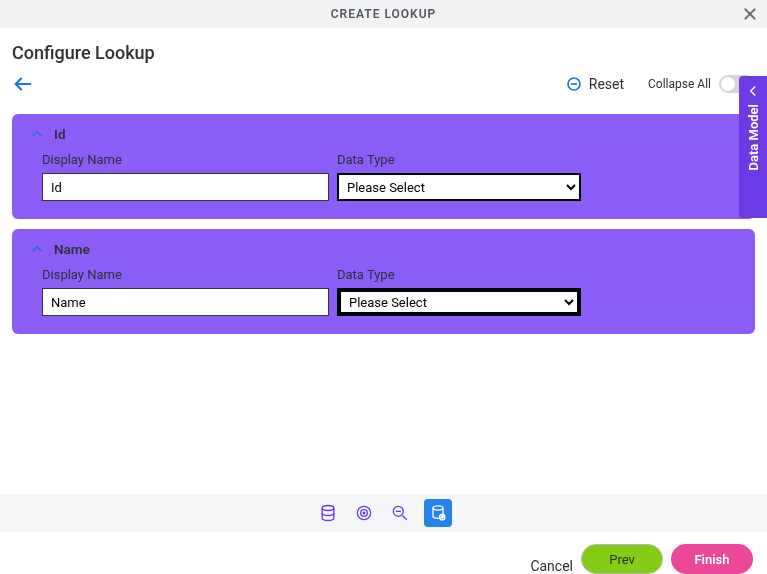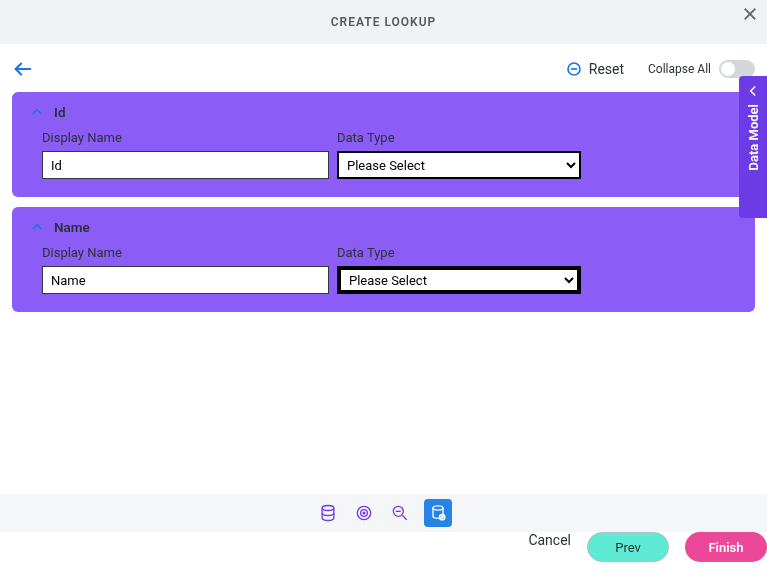--- a/index.html
+++ b/index.html
@@ -9,21 +9,21 @@
       font-family: -apple-system, BlinkMacSystemFont, "Segoe UI", Roboto, Arial, sans-serif;
     }
     body {
       width: 767px;
       height: 574px;
       background: #fff;
       position: relative;
       overflow: hidden;
     }
     .title-bar {
-      height: 44px;
+      height: 28px;
       background: #f1f2f3;
       display: flex;
       align-items: center;
       justify-content: center;
       position: relative;
     }
     .title-bar-text {
       font-size: 12px;
       font-weight: 600;
       letter-spacing: 1px;
@@ -46,21 +46,21 @@
     }
     .page-title {
       font-size: 18px;
       font-weight: 500;
       color: #2d3135;
       margin-bottom: 10px;
     }
     .toolbar-row {
       display: flex;
       align-items: center;
-      margin-bottom: 12px;
+      margin-bottom: 19px;
     }
     .back-arrow {
       width: 22px;
       height: 22px;
       color: #1a73e8;
       cursor: pointer;
     }
     .toolbar-spacer { flex: 1; }
     .reset-group {
       display: flex;
@@ -214,36 +214,37 @@
       height: 28px;
     }
 
     .footer-bar {
       position: absolute;
       left: 0;
       right: 0;
       bottom: 0;
       height: 42px;
       display: flex;
-      align-items: flex-start;
+      align-items: flex-end;
       justify-content: flex-end;
-      gap: 16px;
+      gap: 8px;
+      padding-right: 14px;
     }
     .cancel-btn {
       font-size: 14px;
       color: #2d3135;
       background: none;
       border: none;
       cursor: pointer;
     }
     .prev-btn {
       width: 82px;
       height: 30px;
       border: 1px solid #b6bbc2;
-      background: #5eead4;
+      background: #84cc16;
       border-radius: 15px;
       font-size: 13px;
       color: #2d3135;
       cursor: pointer;
     }
     .finish-btn {
       width: 82px;
       height: 30px;
       border: none;
       background: #ec4899;
@@ -261,20 +262,21 @@
   <span class="title-bar-text">CREATE LOOKUP</span>
   <div class="close-icon">
     <svg viewBox="0 0 24 24" width="18" height="18" fill="none" stroke="currentColor" stroke-width="2.4">
       <line x1="5" y1="5" x2="19" y2="19"></line>
         <line x1="19" y1="5" x2="5" y2="19"></line>
     </svg>
   </div>
 </div>
 
 <div class="content">
+  <div class="page-title">Configure Lookup</div>
 
   <div class="toolbar-row">
     <div class="back-arrow">
       <svg viewBox="0 0 24 24" width="22" height="22" fill="none" stroke="currentColor" stroke-width="2.2" stroke-linecap="round" stroke-linejoin="round">
         <line x1="20" y1="12" x2="4" y2="12"></line>
           <polyline points="10 6 4 12 10 18"></polyline>
       </svg>
     </div>
     <div class="toolbar-spacer"></div>
     <div class="reset-group">

